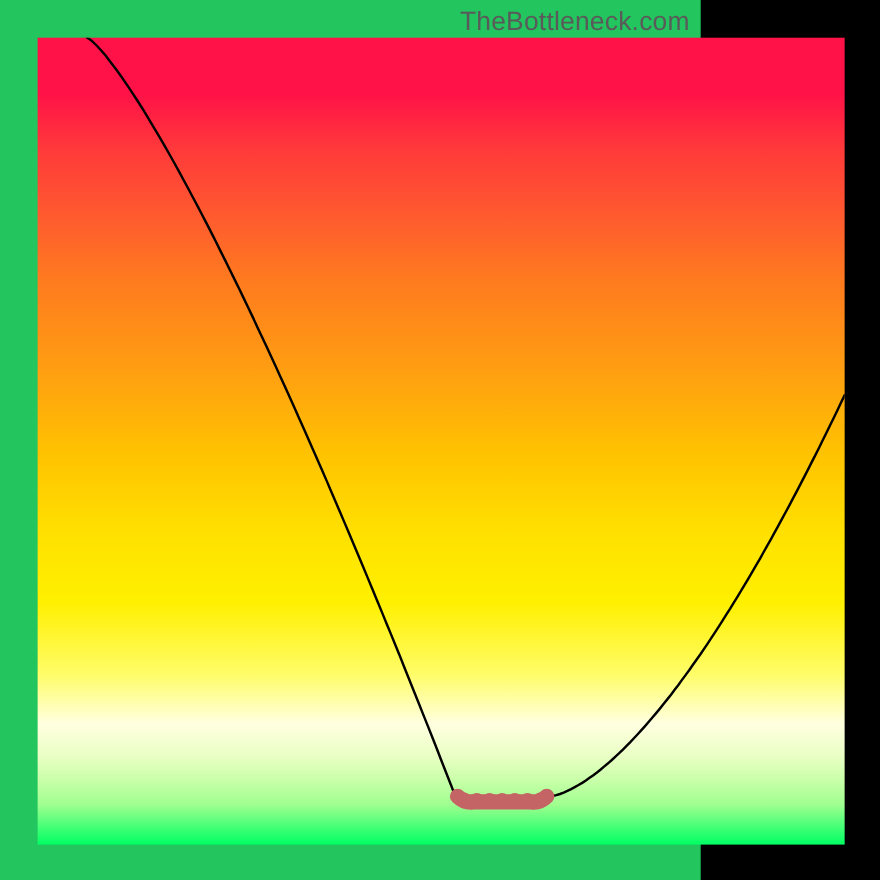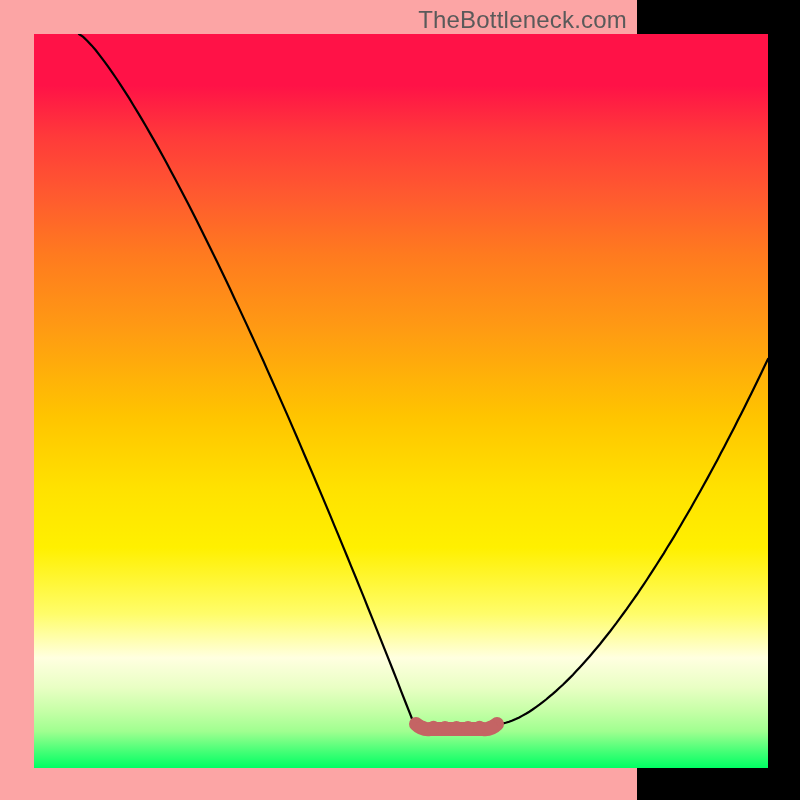--- a/index.html
+++ b/index.html
@@ -8,21 +8,21 @@
     background: #000;
     width: 800px;
     height: 800px;
     overflow: hidden;
     position: relative;
   }
   .container {
     position: relative;
     width: 637px;
     height: 800px;
-    background: #fca5a5;
+    background: #22c55e;
   }
   .watermark {
     position: absolute;
     top: 6px;
     right: 10px;
     font-family: Arial, Helvetica, sans-serif;
     font-size: 24px;
     font-weight: 500;
     color: #5a5a5a;
     letter-spacing: 0.2px;

